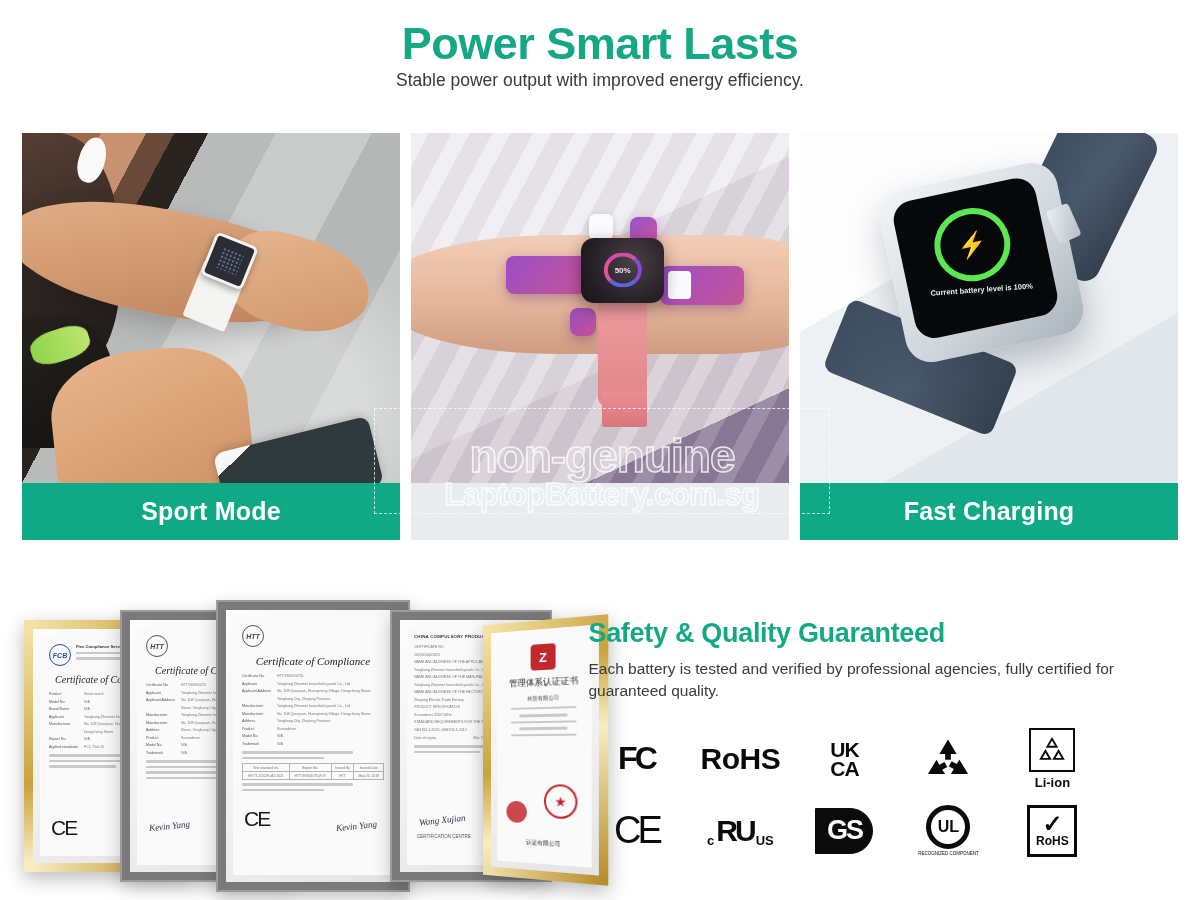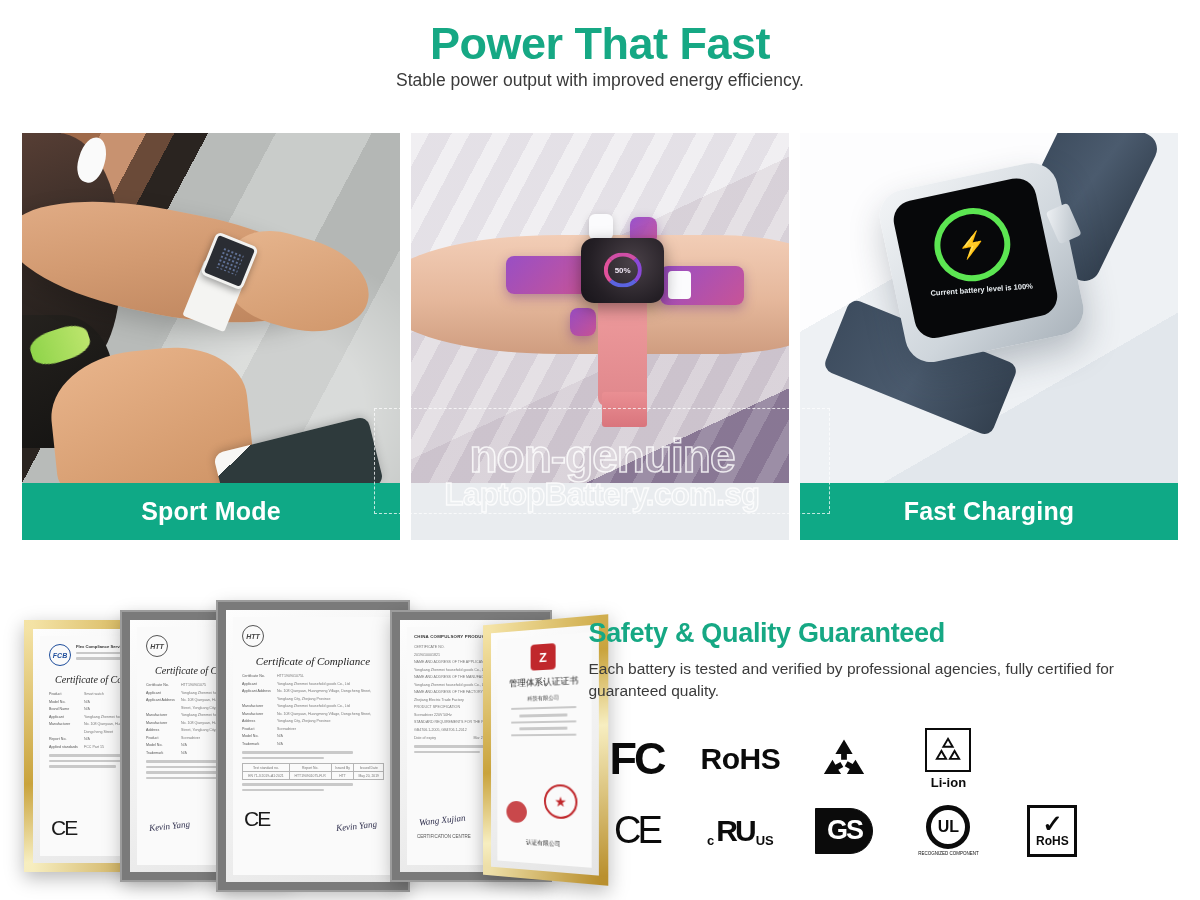--- a/index.html
+++ b/index.html
@@ -409,21 +409,21 @@
     display:flex; align-items:center;
     height:72px;
     gap:8px;
   }
   .badge {
     width:96px; height:66px;
     display:flex; flex-direction:column;
     align-items:center; justify-content:center;
     color:#0b0b0b;
   }
-  .b-fc   { font-size:45px; font-weight:bold; letter-spacing:-3px;text-align:center; }
+  .b-fc   { font-size:32px; font-weight:bold; letter-spacing:-3px;text-align:center; }
   .b-rohs { font-size:30px; font-weight:bold; letter-spacing:-0.5px; }
   .b-ukca { font-size:21px; font-weight:bold; line-height:.92; letter-spacing:-1px; }
   .b-ce   { font-size:38px; font-weight:300; letter-spacing:-4px; }
   .b-crus { display:flex; align-items:flex-end; gap:2px; }
   .b-crus .c  { font-size:13px; font-weight:bold; }
   .b-crus .ru { font-size:30px; font-weight:bold; letter-spacing:-3px; }
   .b-crus .us { font-size:13px; font-weight:bold; }
   .ul-circle {
     width:44px; height:44px; border-radius:50%;
     border:5px solid #0b0b0b;
@@ -452,21 +452,21 @@
     border:2.5px solid #0b0b0b;
     display:flex; align-items:center; justify-content:center;
   }
   .liion-txt { font-size:13px; font-weight:bold; margin-top:3px; }
   svg { display:block; }
 </style>
 </head>
 <body>
 
 <div class="header">
-  <h1>Power That Fast</h1>
+  <h1>Power Smart Lasts</h1>
   <p>Stable power output with improved energy efficiency.</p>
 </div>
 
 <div class="cards">
 
   <div class="card">
     <div class="photo ph1">
       <div class="torso"></div>
       <div class="shirt"></div>
       <div class="green"></div>
@@ -764,20 +764,26 @@
     <div class="badges">
 
       <div class="badge-row">
         <div class="badge">
           <span class="b-fc">FC</span>
         </div>
         <div class="badge">
           <span class="b-rohs">RoHS</span>
         </div>
         <div class="badge">
+          <span class="b-ukca">
+            <span>UK</span><br>
+            <span>CA</span>
+          </span>
+        </div>
+        <div class="badge">
           <svg width="46" height="42" viewBox="0 0 64 58">
             <path fill="#0b0b0b" d="M32 2 L44 22 L36 22 L36 30 L28 30 L28 22 L20 22 Z"></path>
             <path fill="#0b0b0b" d="M4 50 L16 30 L20 37 L27 33 L31 40 L24 44 L28 50 Z"></path>
             <path fill="#0b0b0b" d="M60 50 L36 50 L40 43 L33 39 L37 32 L44 36 L48 30 Z"></path>
           </svg>
         </div>
         <div class="badge">
           <div class="liion-box">
             <svg width="30" height="28" viewBox="0 0 64 58">
               <path fill="none" stroke="#0b0b0b" stroke-width="4" d="M32 5 L42 22 L22 22 Z"></path>

